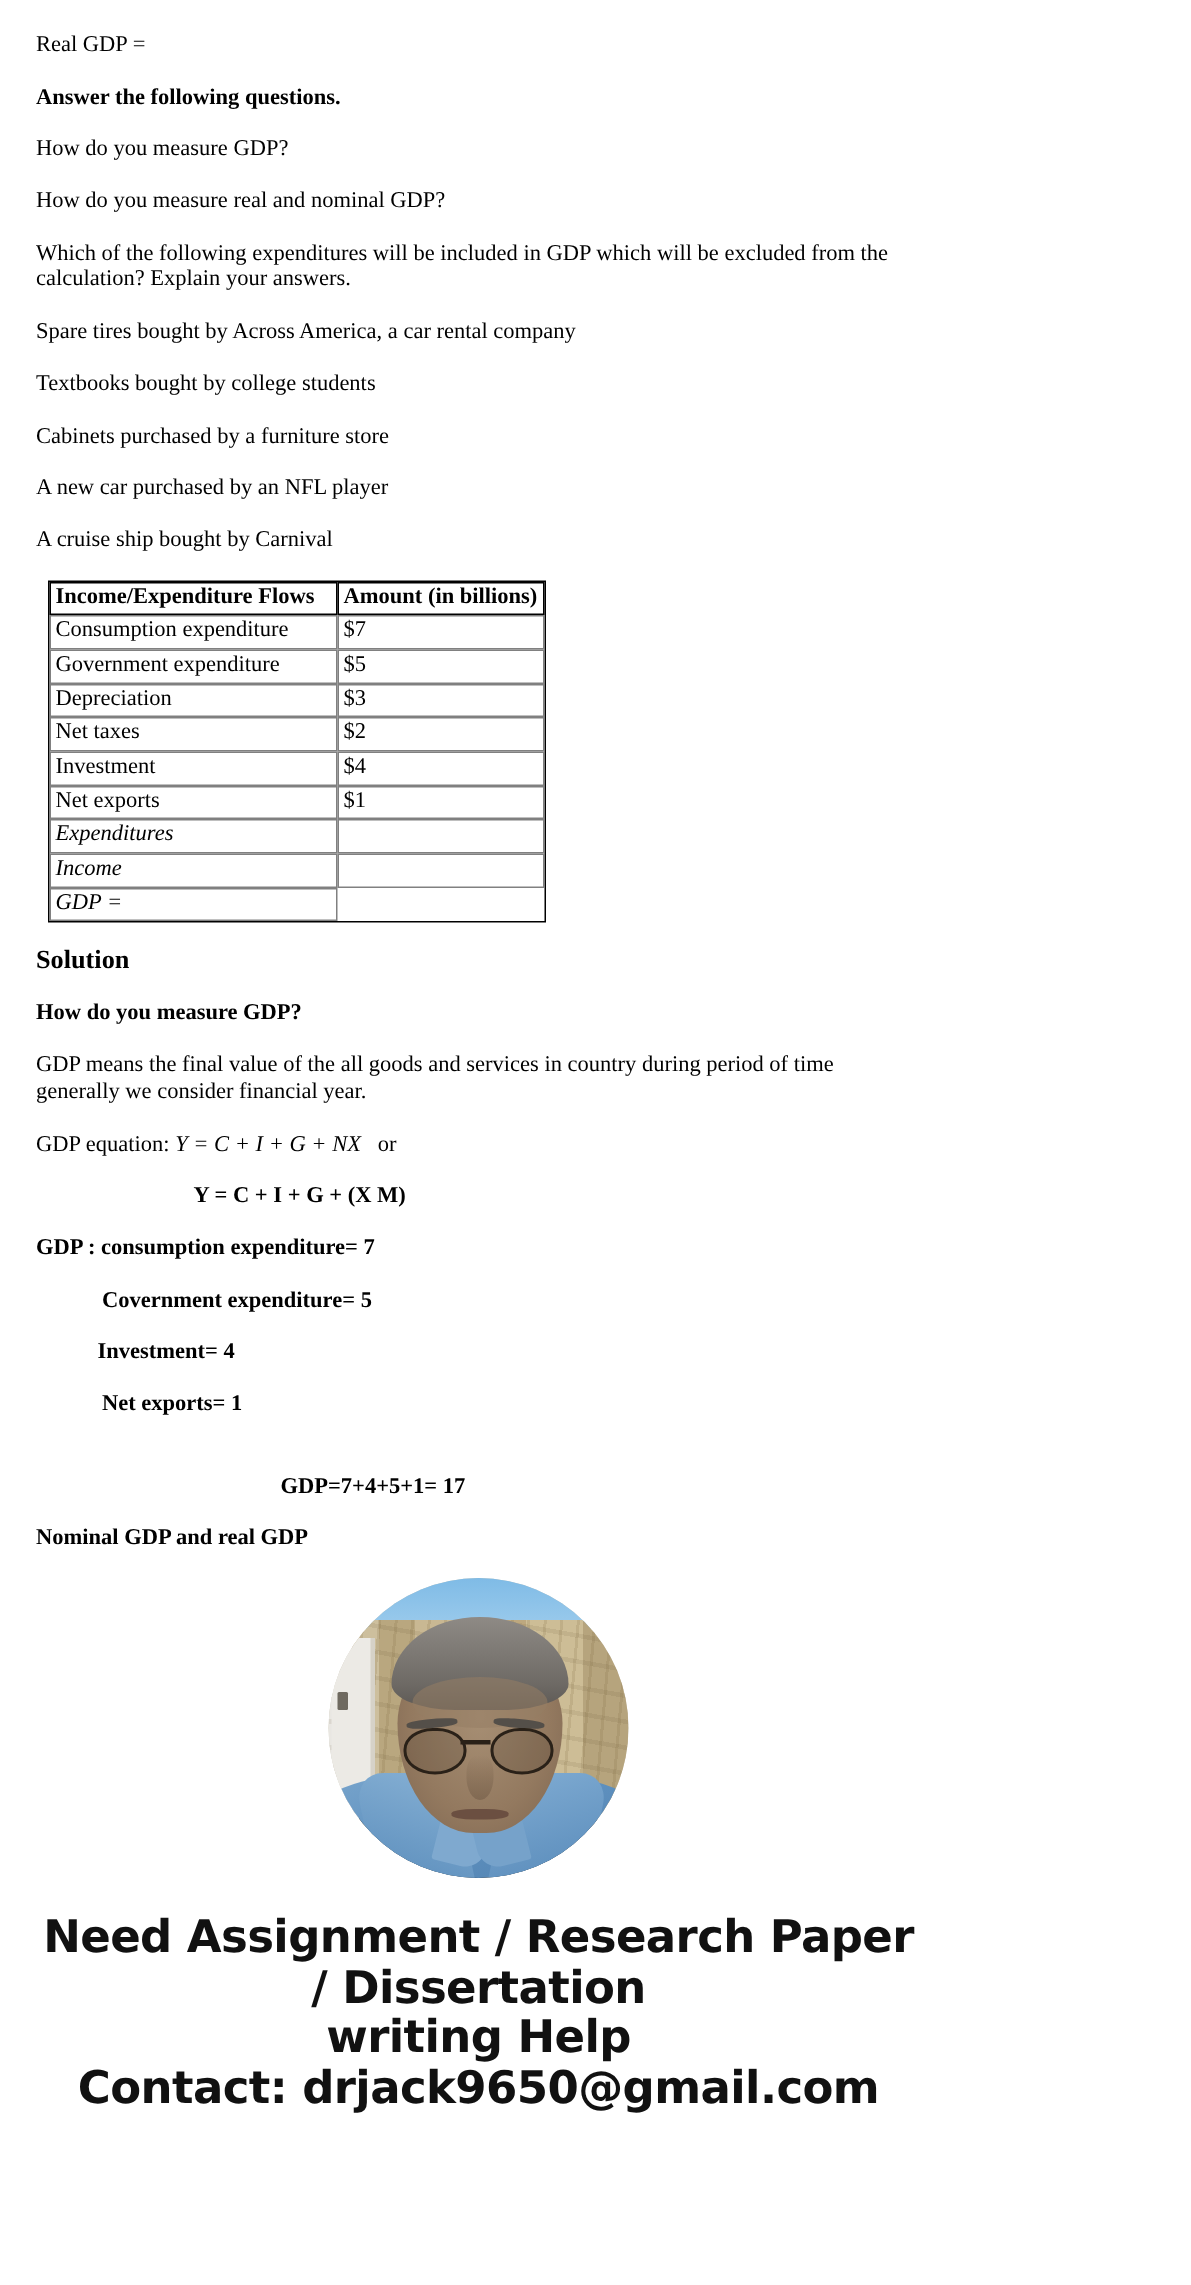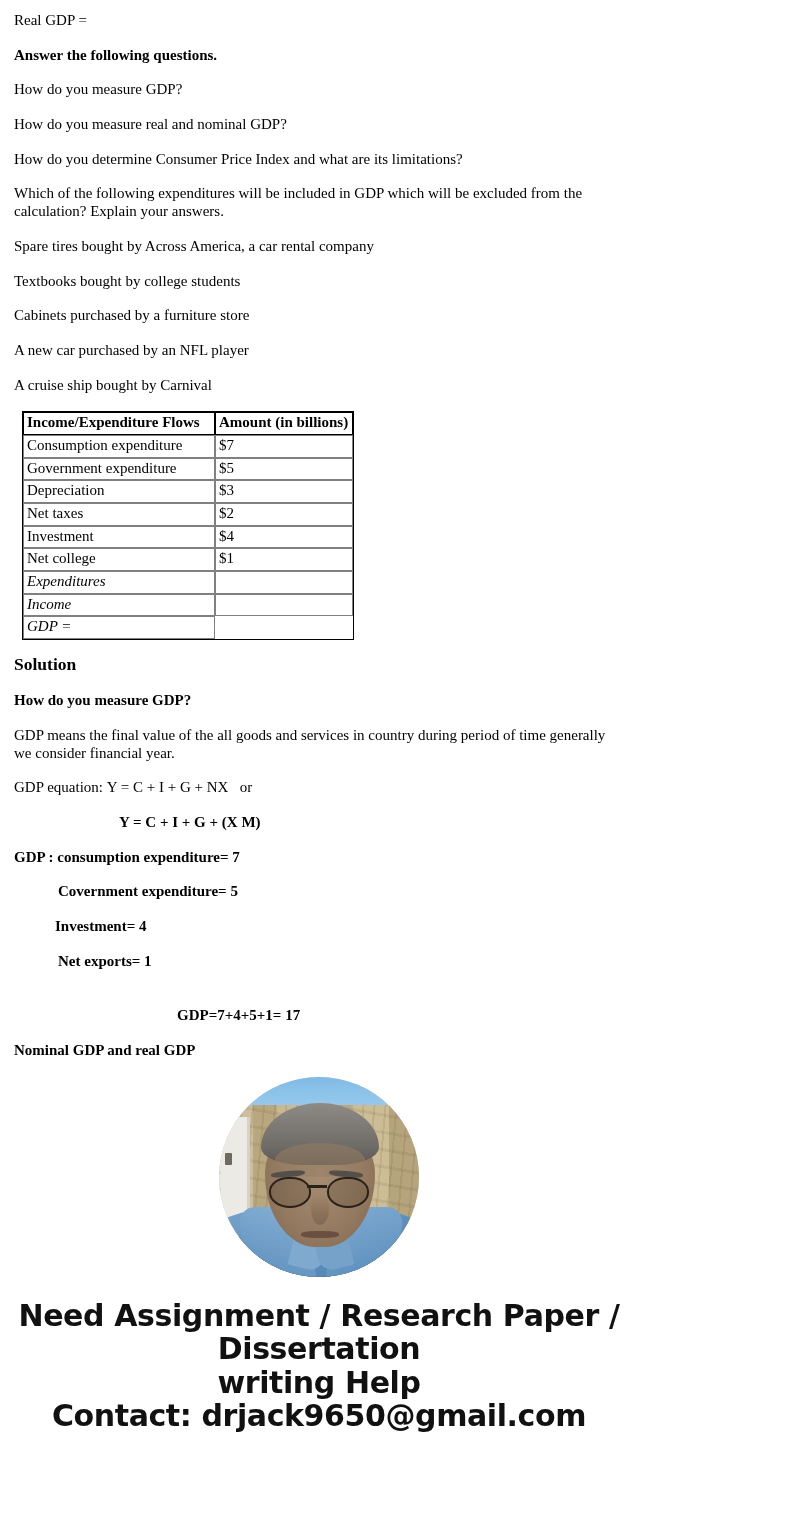--- a/index.html
+++ b/index.html
@@ -13,35 +13,36 @@
     min-height: 1523px;
     font-family: "Liberation Serif", "DejaVu Serif", serif;
     font-size: 15px;
     color: #000000;
     -webkit-font-smoothing: antialiased;
   }
   .page {
     position: relative;
     width: 638px;
     min-height: 1523px;
-    padding: 6px;
+    padding: 16px;
     box-sizing: border-box;
   }
   .doc-body {
     padding: 6px 8px 0 8px;
   }
   p.para {
     margin: 0 0 17px 0;
     line-height: 1.18;
     font-size: 15px;
   }
   .bold {
     font-weight: bold;
   }
   .ital {
+    font-style: italic;
   }
   h2.heading {
     font-size: 17.5px;
     font-weight: bold;
     margin: 0 0 17px 0;
     line-height: 1.2;
   }
   
   .flow-table-wrap {
     margin: 0 0 14px 0;
@@ -274,21 +275,20 @@
 <div class="page">
 
   <div class="doc-body">
 
     <p class="para">Real GDP =</p>
 
     <p class="para bold">Answer the following questions.</p>
 
     <p class="para">How do you measure GDP?</p>
     <p class="para">How do you measure real and nominal GDP?</p>
-    <p class="para">How do you determine Consumer Price Index and what are its limitations?</p>
     <p class="para">Which of the following expenditures will be included in GDP which will be excluded from the calculation? Explain your answers.</p>
 
     <p class="para">Spare tires bought by Across America, a car rental company</p>
     <p class="para">Textbooks bought by college students</p>
     <p class="para">Cabinets purchased by a furniture store</p>
     <p class="para">A new car purchased by an NFL player</p>
     <p class="para">A cruise ship bought by Carnival</p>
 
     <div class="flow-table-wrap">
       <table class="flow-table">
@@ -315,21 +315,21 @@
           </tr>
           <tr>
             <td class="bx">Net taxes</td>
             <td class="bx">$2</td>
           </tr>
           <tr>
             <td class="bx">Investment</td>
             <td class="bx">$4</td>
           </tr>
           <tr>
-            <td class="bx">Net college</td>
+            <td class="bx">Net exports</td>
             <td class="bx">$1</td>
           </tr>
           <tr>
             <td class="bx ital-cell">Expenditures</td>
             <td class="bx"></td>
           </tr>
           <tr>
             <td class="bx ital-cell">Income</td>
             <td class="bx"></td>
           </tr>

